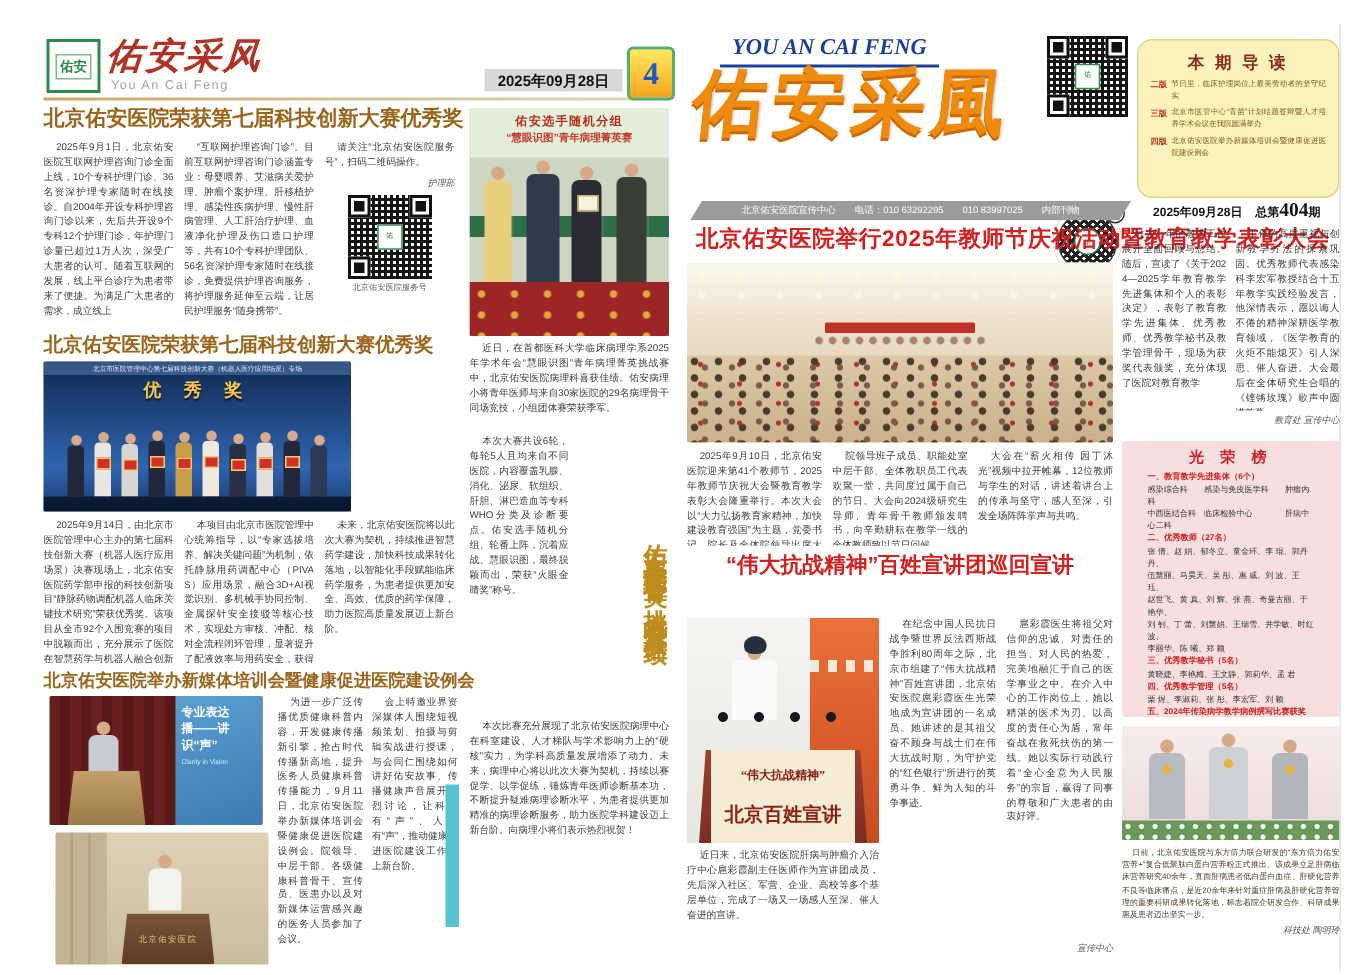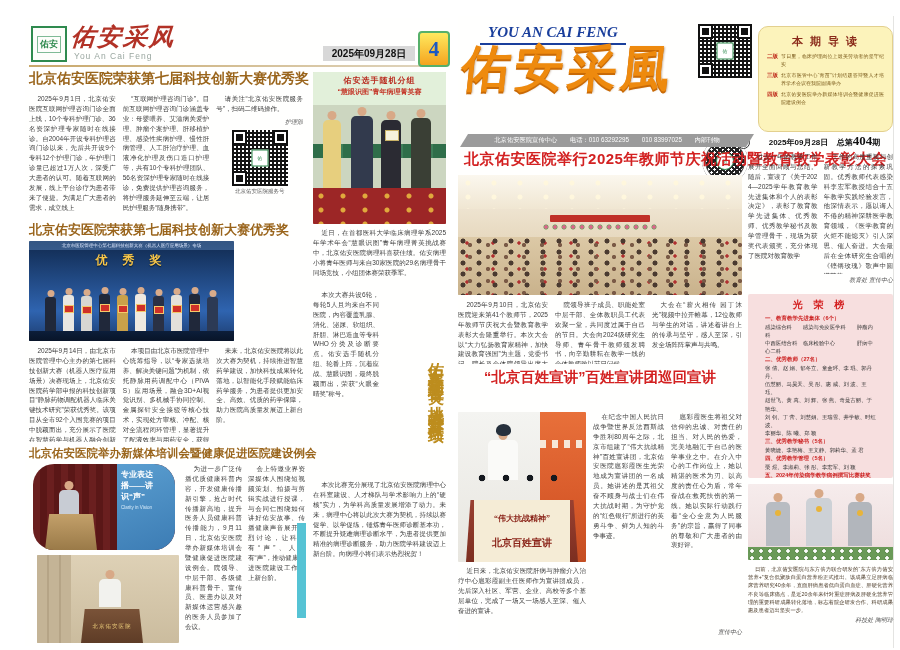--- a/index.html
+++ b/index.html
@@ -125,21 +125,21 @@
       </div>
       <div style="position:absolute;left:0;right:0;bottom:0;height:10px;background:linear-gradient(180deg,#0c1e3a,#081428);"></div>
     </div>
     <div class="abs" style="left:4px;top:328px;width:274px;height:96px;display:flex;gap:7px;">
       <div class="col" style="flex:1;">2025年9月14日，由北京市医院管理中心主办的第七届科技创新大赛（机器人医疗应用场景）决赛现场上，北京佑安医院药学部申报的科技创新项目“静脉药物调配机器人临床关键技术研究”荣获优秀奖。该项目从全市92个入围竞赛的项目中脱颖而出，充分展示了医院在智慧药学与机器人融合创新方面的科研实力。</div>
       <div class="col" style="flex:1;">本项目由北京市医院管理中心统筹指导，以“专家选拔培养、解决关键问题”为机制，依托静脉用药调配中心（PIVAS）应用场景，融合3D+AI视觉识别、多机械手协同控制、金属探针安全接驳等核心技术，实现处方审核、冲配、核对全流程闭环管理，显著提升了配液效率与用药安全，获得了评审专家的一致好评。</div>
       <div class="col" style="flex:1;">未来，北京佑安医院将以此次大赛为契机，持续推进智慧药学建设，加快科技成果转化落地，以智能化手段赋能临床药学服务，为患者提供更加安全、高效、优质的药学保障，助力医院高质量发展迈上新台阶。</div>
     </div>
 
     <div class="abs gold-head" style="left:4px;top:428px;width:290px;font-size:11.5px;white-space:nowrap;">北京佑安医院举办新媒体培训会暨健康促进医院建设例会</div>
-    <div class="photo" style="left:8px;top:446px;width:142px;height:86px;background:repeating-linear-gradient(90deg,#6a1f1f 0 7px,#5a1717 7px 14px);border-radius:21px;">
+    <div class="photo" style="left:8px;top:446px;width:142px;height:86px;background:repeating-linear-gradient(90deg,#6a1f1f 0 7px,#5a1717 7px 14px);">
       <div class="pp" style="left:26px;top:26px;width:20px;height:26px;background:#c8ccd4;"></div>
       <div style="position:absolute;left:12px;bottom:0;width:52px;height:36px;background:linear-gradient(180deg,#c3a06a,#9a7a48);
                   clip-path:polygon(8% 0,92% 0,100% 100%,0 100%);"></div>
       <div style="position:absolute;right:0;top:0;width:58px;height:86px;background:linear-gradient(160deg,#5a9ed0,#3c7cb4);padding:5px 4px;box-sizing:border-box;">
         <div style="color:#fff;font-weight:900;font-size:8px;">专业表达</div>
         <div style="color:#fff;font-weight:900;font-size:8px;">播——讲</div>
         <div style="color:#fff;font-weight:900;font-size:8px;">识“声”</div>
         <div style="color:#d8ecfa;font-size:4.5px;margin-top:3px;">Clarity in Vision</div>
       </div>
     </div>
@@ -268,38 +268,38 @@
       <div class="pink-line">黄晓婕、李艳梅、王文静、郭莉华、孟 君</div>
       <div class="pink-head">四、优秀教学管理（5名）</div>
       <div class="pink-line">栗 煜、李淑莉、张 彤、李宏军、刘 颖</div>
       <div class="pink-head">五、2024年传染病学教学病例撰写比赛获奖人员（17名）</div>
       <div class="pink-line"><span style="color:#cc2222;font-weight:bold;">一等奖：</span><span>李建慧、张 堃、李侗曾</span></div>
       <div class="pink-line"><span style="color:#cc2222;font-weight:bold;">二等奖：</span><span>张龙玉、仟典欣、黄晓婕、程 琨、李 炜、向 攀</span></div>
       <div class="pink-line"><span style="color:#cc2222;font-weight:bold;">三等奖：</span><span>赵 娟、郭丹丹、王汝娟、古 彤、贾 琳、戚 芳、成 军、齐 婧</span></div>
     </div>
 
     <div class="abs" style="left:0;top:352px;width:284px;text-align:center;line-height:1.35;">
-      <div class="red-head" style="font-size:14.5px;">“北京百姓宣讲”百姓宣讲团巡回宣讲</div>
+      <div class="red-head" style="font-size:14.5px;">“伟大抗战精神”百姓宣讲团巡回宣讲</div>
     </div>
     <div class="abs" style="left:0;top:396px;width:284px;height:230px;display:flex;gap:7px;">
       <div style="width:128px;flex:none;">
         <div class="photo" style="position:relative;width:128px;height:150px;background:linear-gradient(180deg,#f4f4f1,#e8e6e0);">
           <div style="position:absolute;right:0;top:0;width:46px;height:150px;
                background:linear-gradient(180deg,#e8703a,#d85a2a 60%,#c44e22);"></div>
           <div style="position:absolute;right:0;top:28px;width:46px;height:8px;
                background:repeating-linear-gradient(90deg,#f6e8d8 0 6px,transparent 6px 12px);"></div>
           <div class="pp" style="left:30px;top:28px;width:30px;height:40px;background:#fafaf8;"></div>
           <div style="position:absolute;left:38px;top:12px;width:15px;height:12px;border-radius:50% 50% 40% 40%;background:#26303c;"></div>
           <div style="position:absolute;left:16px;top:62px;width:96px;height:14px;
                background:radial-gradient(circle 3px at 8px 4px,#15191f 0 3px,transparent 3.6px) 0 0/24px 14px;"></div>
           <div style="position:absolute;left:8px;bottom:0;width:112px;height:62px;background:linear-gradient(180deg,#9a4030,#7c2e20);
                       clip-path:polygon(4% 0,96% 0,100% 100%,0 100%);display:flex;align-items:center;justify-content:center;">
             <div style="width:92px;background:#f5ecd6;border-radius:2px;padding:16px 2px;text-align:center;">
               <div style="color:#8a2318;font-weight:900;font-size:8px;font-family:'Liberation Serif',serif;">“伟大抗战精神”</div>
-              <div style="color:#8a2318;font-weight:900;font-size:10px;font-family:'Liberation Serif',serif;margin-top:12px;">北京百姓宣讲</div>
+              <div style="color:#8a2318;font-weight:900;font-size:13px;font-family:'Liberation Serif',serif;margin-top:12px;">北京百姓宣讲</div>
             </div>
           </div>
         </div>
         <div class="col" style="width:128px;height:74px;margin-top:4px;">近日来，北京佑安医院肝病与肿瘤介入治疗中心扈彩霞副主任医师作为宣讲团成员，先后深入社区、军营、企业、高校等多个基层单位，完成了一场又一场感人至深、催人奋进的宣讲。</div>
       </div>
       <div class="col" style="flex:1;height:230px;">在纪念中国人民抗日战争暨世界反法西斯战争胜利80周年之际，北京市组建了“伟大抗战精神”百姓宣讲团，北京佑安医院扈彩霞医生光荣地成为宣讲团的一名成员。她讲述的是其祖父奋不顾身与战士们在伟大抗战时期，为守护党的“红色银行”所进行的英勇斗争、鲜为人知的斗争事迹。</div>
       <div style="flex:1;display:flex;flex-direction:column;">
         <div class="col" style="height:214px;">扈彩霞医生将祖父对信仰的忠诚、对责任的担当、对人民的热爱，完美地融汇于自己的医学事业之中。在介入中心的工作岗位上，她以精湛的医术为刃、以高度的责任心为盾，常年奋战在救死扶伤的第一线。她以实际行动践行着“全心全意为人民服务”的宗旨，赢得了同事的尊敬和广大患者的由衷好评。</div>
         <div class="byline">宣传中心</div>
       </div>

